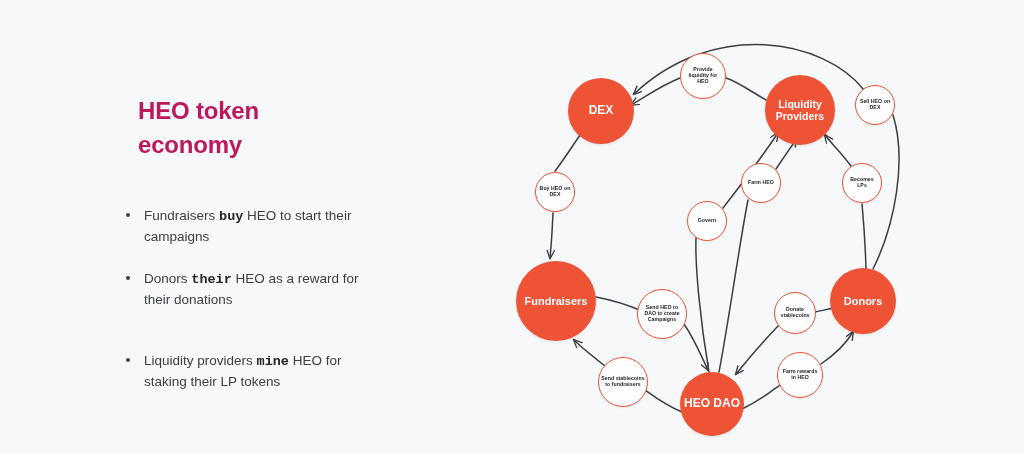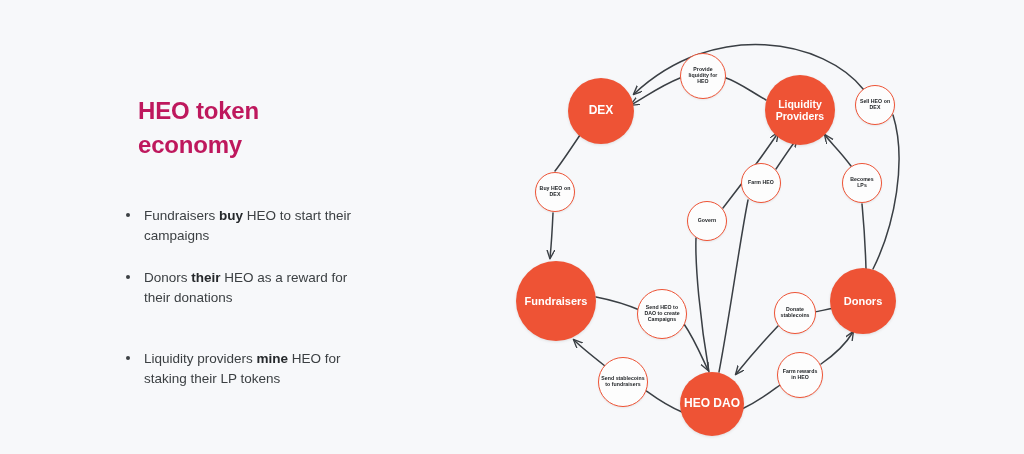--- a/index.html
+++ b/index.html
@@ -55,21 +55,21 @@
   .bullet-item:last-child { margin-bottom: 0; margin-top: 42px; }
   .bullet-dot {
     position: absolute;
     left: 4px;
     top: 7px;
     width: 4px;
     height: 4px;
     border-radius: 50%;
     background: #3c4043;
   }
-  .bullet-item b { font-weight: bold; color: #25282b; }
+  .bullet-item b { font-weight: bold; color: #25282b; font-family: Liberation Mono, monospace; }
 
   
   .diagram {
     position: absolute;
     left: 495px;
     top: 20px;
     width: 440px;
     height: 430px;
   }
   .diagram svg {

